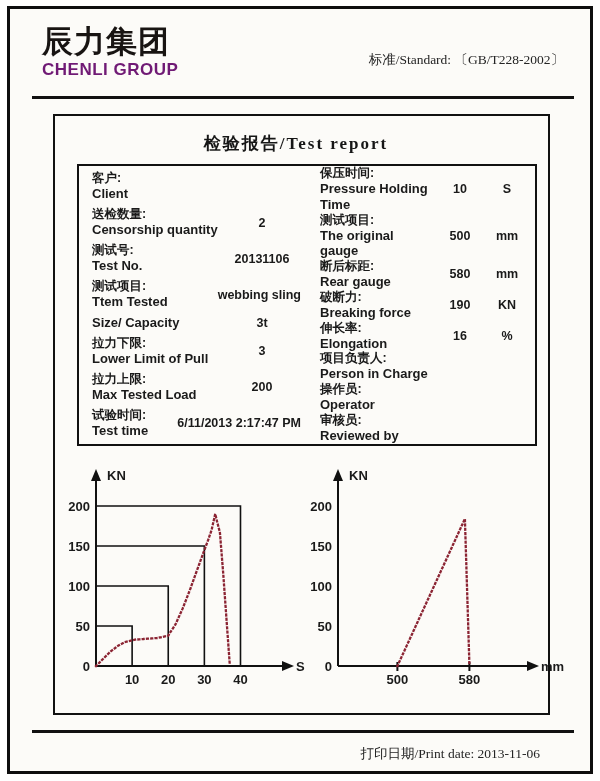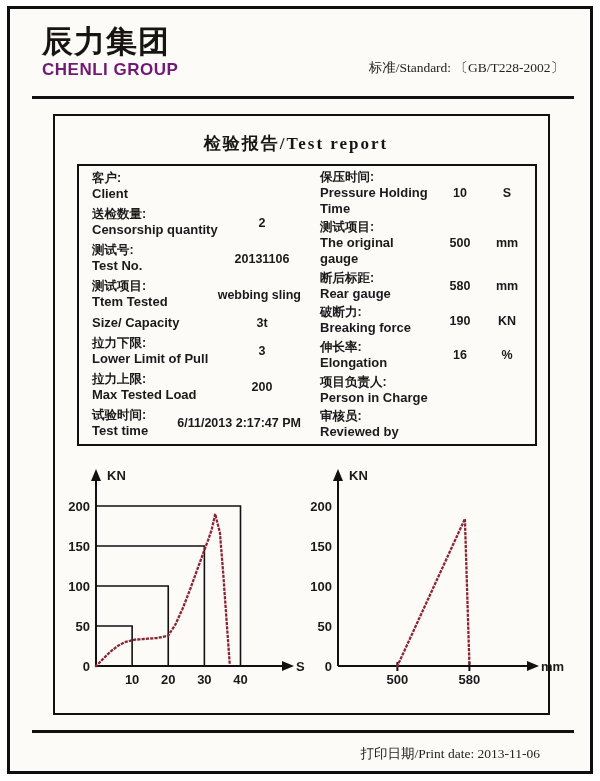--- a/index.html
+++ b/index.html
@@ -2,21 +2,21 @@
 <html><head>
 <meta charset="utf-8">
 <style>
   html,body{margin:0;padding:0;background:#ffffff;}
   body{width:600px;height:781px;position:relative;font-family:"Liberation Sans",sans-serif;color:#1a1a1a;}
   .page{position:absolute;left:7px;top:6px;width:580px;height:762px;border:3px solid #0e0e0e;background:#fcfbf8;}
   
   .logo{position:absolute;left:32px;top:16px;}
   .logo-cn{font-size:31px;font-weight:bold;letter-spacing:1px;color:#181412;line-height:1.1;font-family:"Liberation Sans",sans-serif;}
   .logo-en{font-size:17px;font-weight:bold;color:#701a75;letter-spacing:0.5px;margin-top:1px;}
-  .standard{position:absolute;right:26px;top:50px;font-family:"Liberation Serif",serif;font-size:13.5px;color:#242424;}
+  .standard{position:absolute;right:26px;top:42px;font-family:"Liberation Serif",serif;font-size:13.5px;color:#242424;}
   .hrule{position:absolute;left:22px;right:16px;height:3px;background:#111;}
   .hrule.top{top:87px;}
   .hrule.bottom{top:721px;}
   
   .report-box{position:absolute;left:43px;top:105px;width:493px;height:597px;border:2px solid #111;background:transparent;}
   .report-title{position:absolute;left:0;right:11px;top:16px;text-align:center;font-family:"Liberation Serif",serif;font-size:17px;font-weight:600;letter-spacing:2px;color:#161616;}
   
   .spec-table{position:absolute;left:22px;top:48px;width:456px;height:278px;border:2px solid #111;display:grid;grid-template-columns:1fr 1fr;}
   .col{display:flex;flex-direction:column;justify-content:space-evenly;padding:0 0;}
   .row{display:flex;align-items:center;padding:0 6px 0 13px;}
@@ -147,20 +147,28 @@
               <span class="cn">伸长率:</span>
               <span class="en">Elongation</span>
             </div>
           <div class="val">16</div>
           <div class="unit">%</div>
         </div>
         <div class="row">
           <div class="lbl">
               <span class="cn">项目负责人:</span>
               <span class="en">Person in Charge</span>
+            </div>
+          <div class="val"></div>
+          <div class="unit"></div>
+        </div>
+        <div class="row">
+          <div class="lbl">
+              <span class="cn">操作员:</span>
+              <span class="en">Operator</span>
             </div>
           <div class="val"></div>
           <div class="unit"></div>
         </div>
         <div class="row">
           <div class="lbl">
               <span class="cn">审核员:</span>
               <span class="en">Reviewed by</span>
             </div>
           <div class="val"></div>

